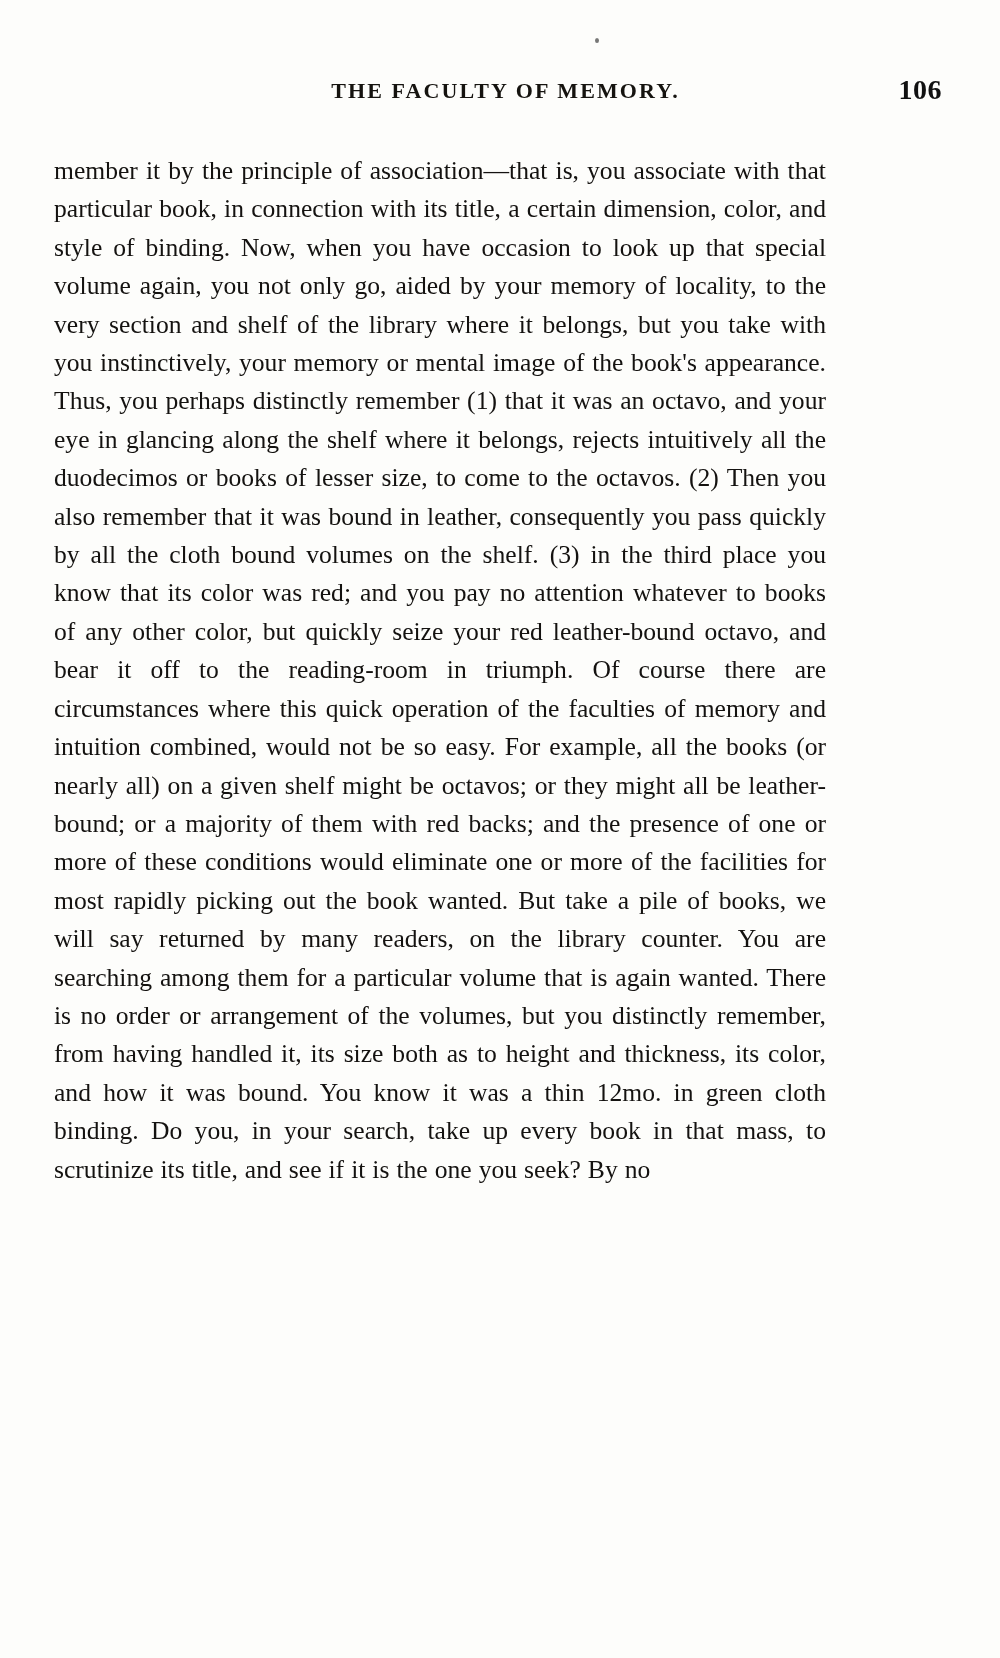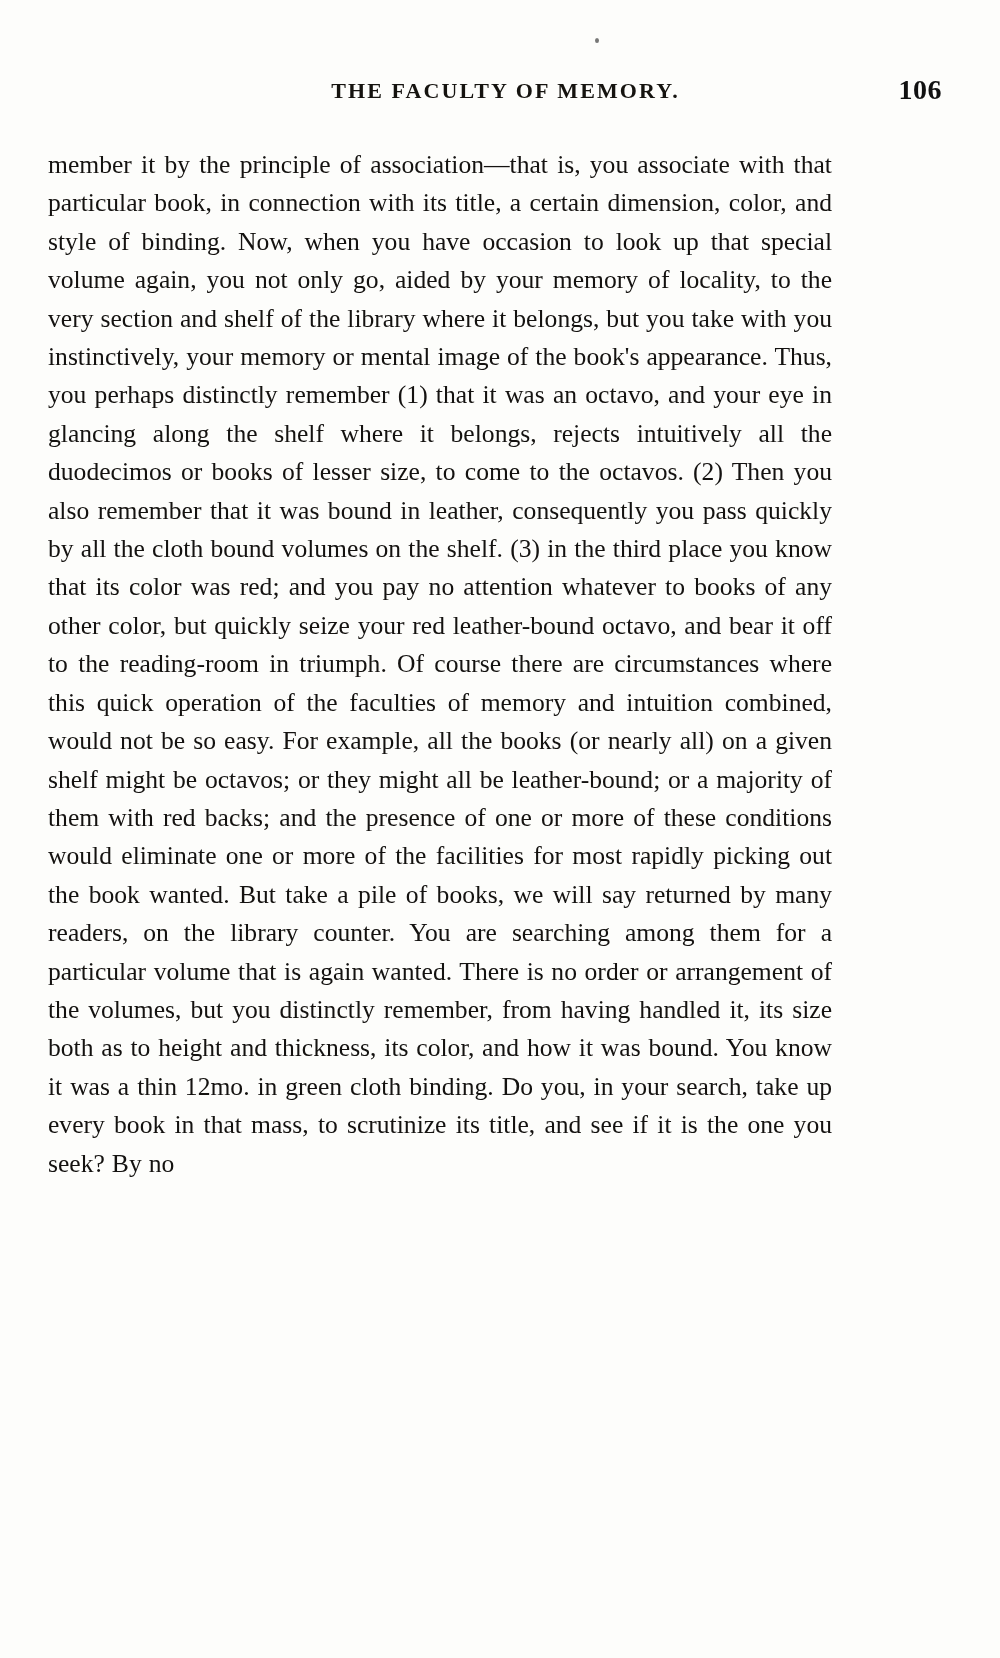--- a/index.html
+++ b/index.html
@@ -66,21 +66,21 @@
     width: 804px;
     font-size: 25.6px;
     line-height: 38.4px;
     text-align: justify;
     text-justify: inter-word;
     color: #141210;
     hyphens: manual;
     word-spacing: 0.6px;
   }
   .body-text p {
-    margin: 10px;
+    margin: 16px;
     text-indent: 0;
   }
 </style>
 </head>
 <body>
 
 <div class="page">
 
   <div class="speck"></div>
 

